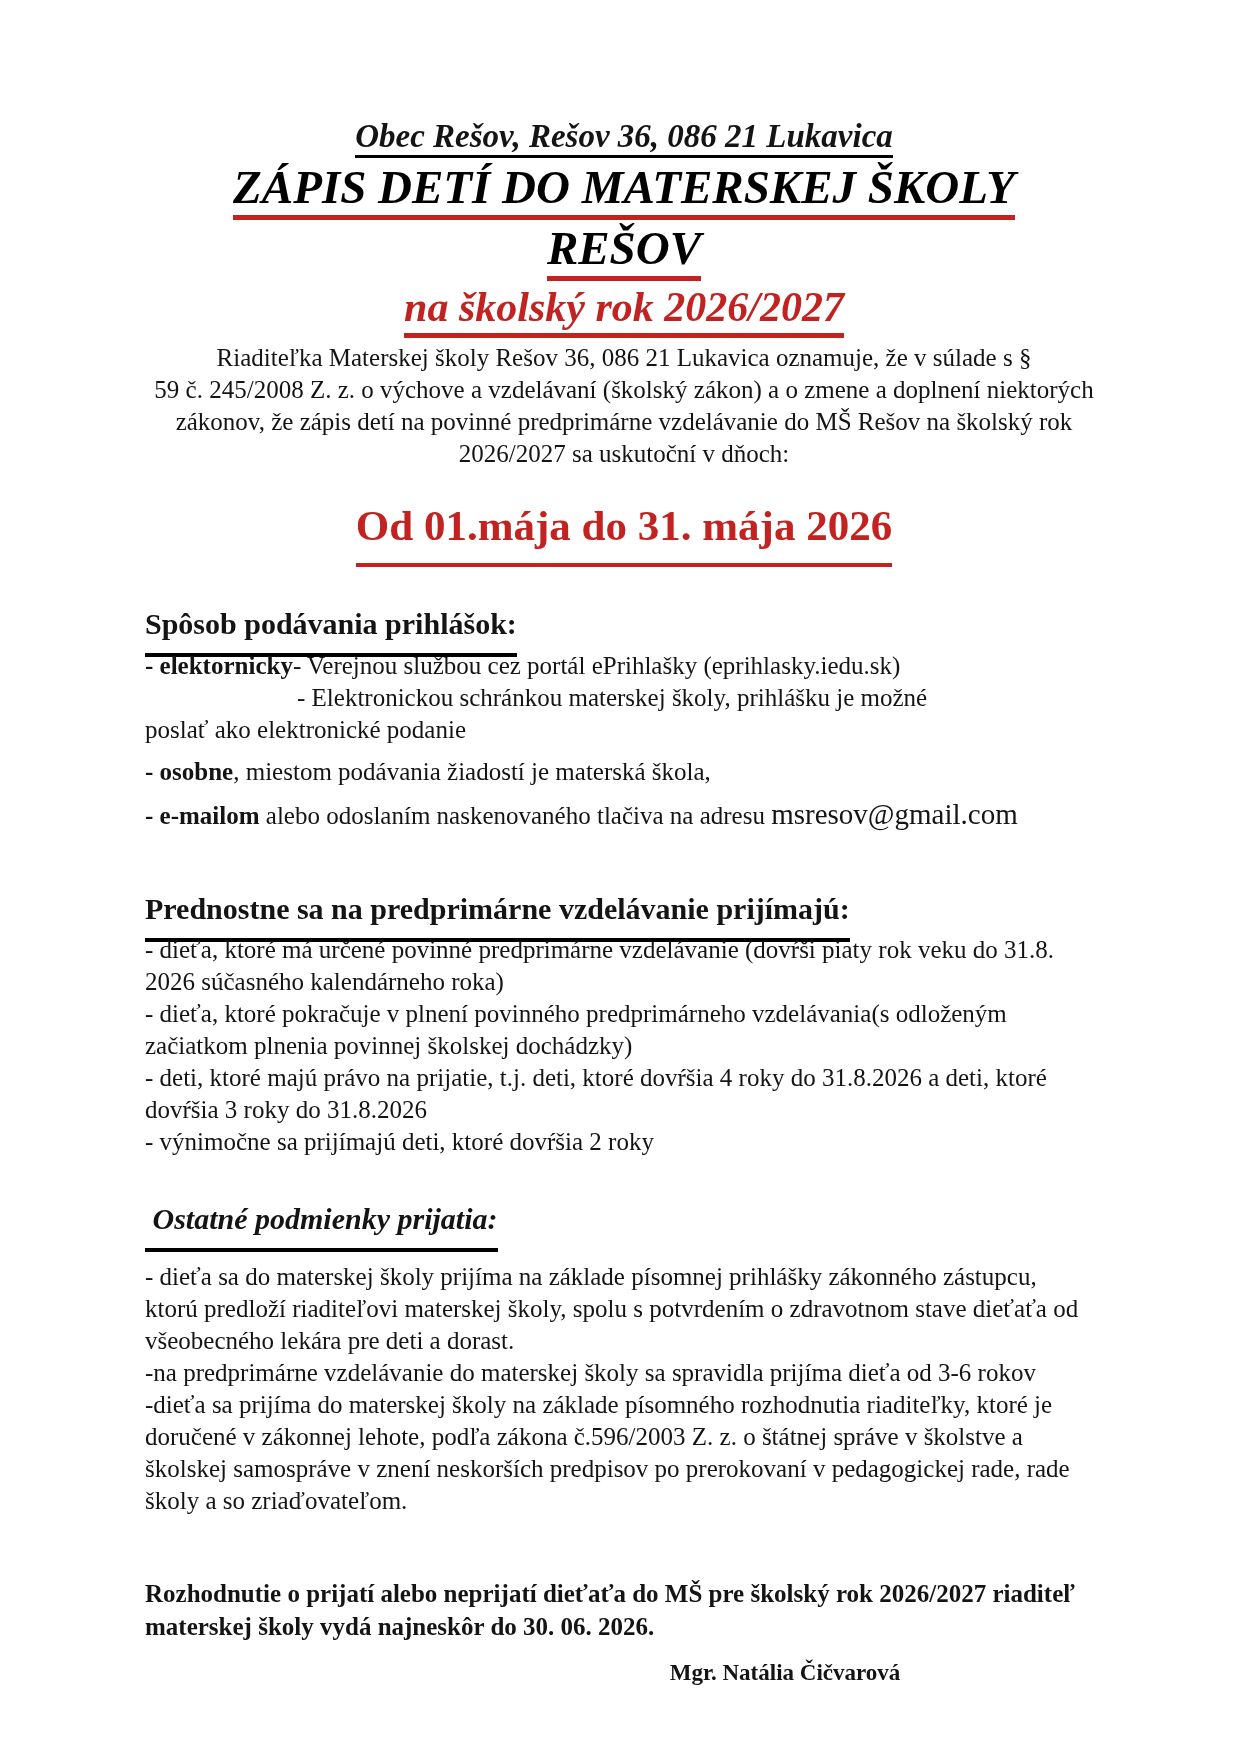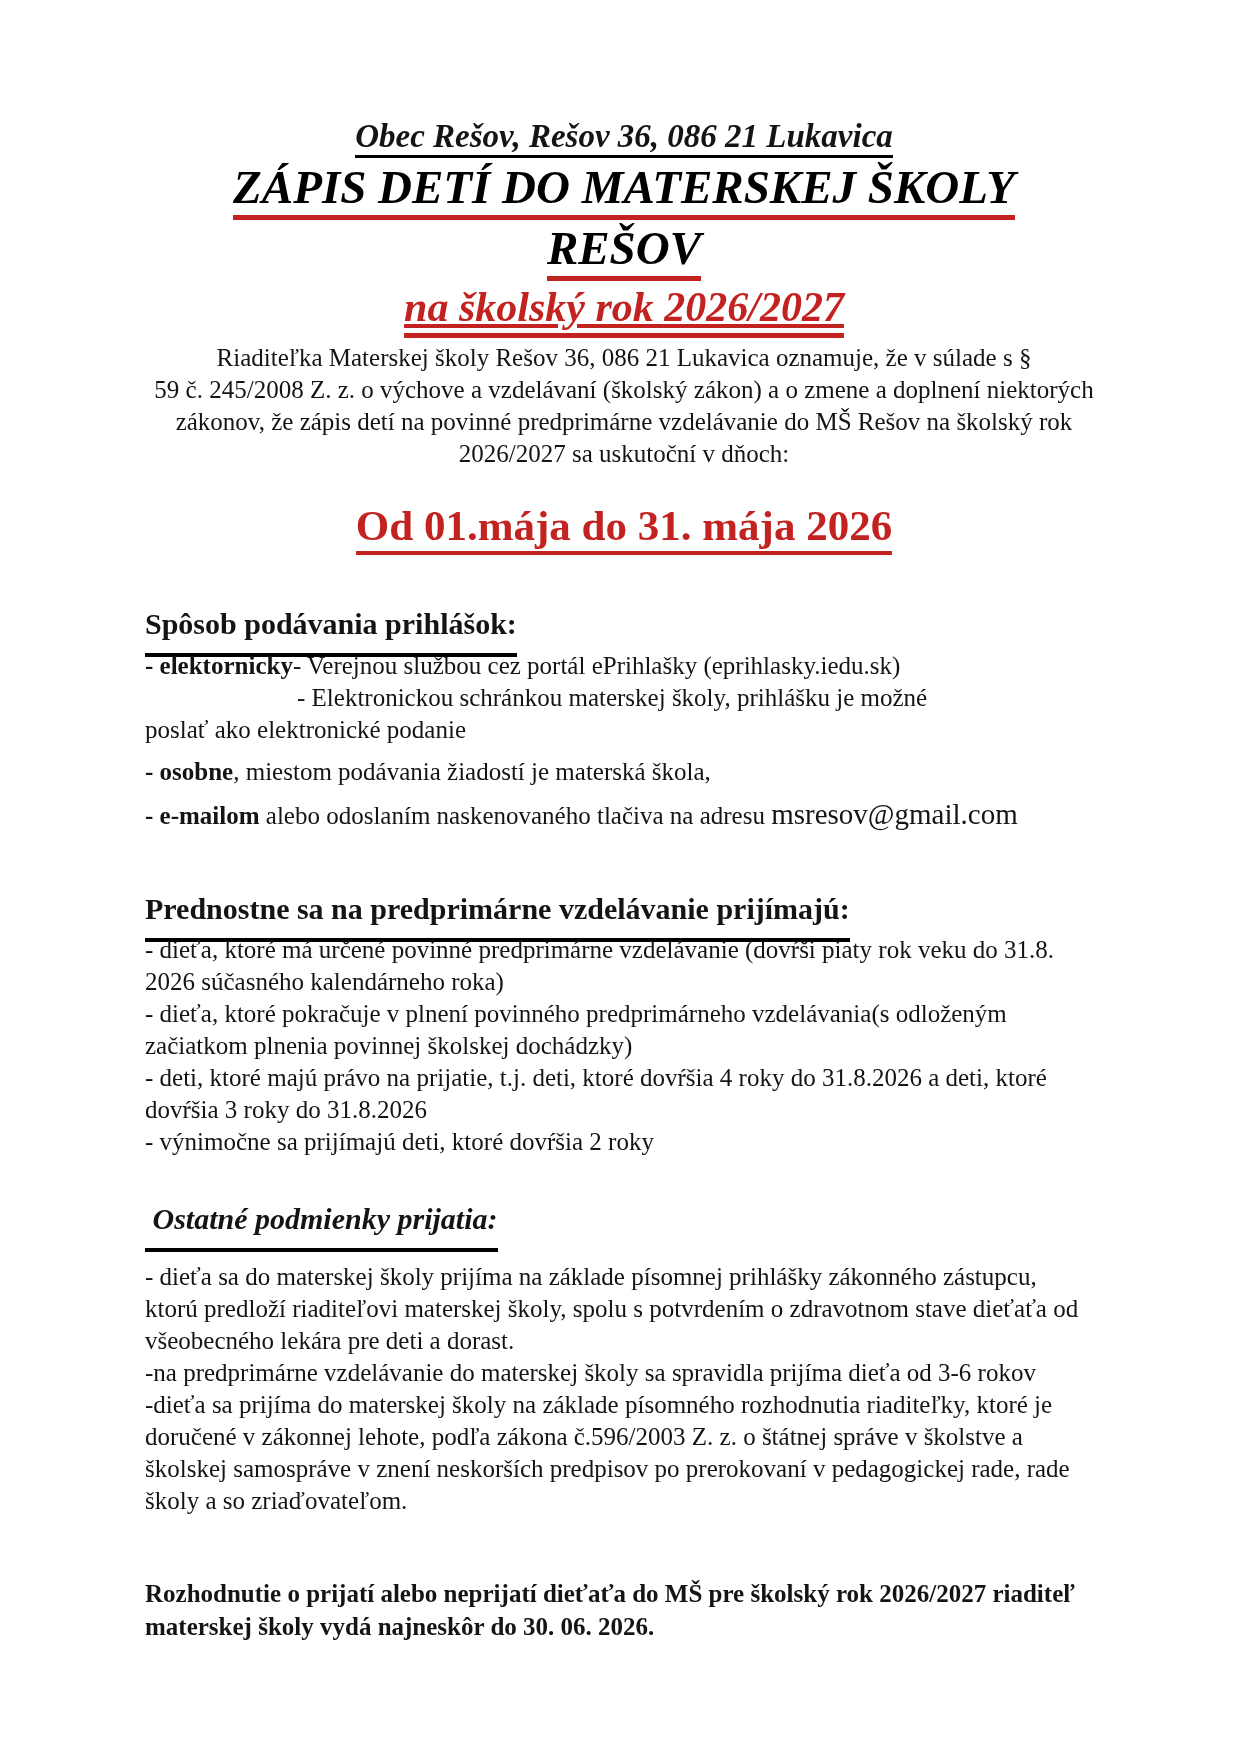--- a/index.html
+++ b/index.html
@@ -11,27 +11,27 @@
     overflow:hidden;
     box-sizing:border-box;
     padding:118px 138px 0 145px;
   }
   .center{text-align:center;}
   
   .address{font-size:33px;font-weight:bold;font-style:italic;line-height:1.1;margin-bottom:8px;}
   .address .u{border-bottom:3px solid #000;padding-bottom:1px;}
   .title-line{font-size:47px;font-weight:bold;font-style:italic;color:#000000;line-height:1.08;margin-bottom:10px;}
   .title-line .u{border-bottom:5px solid #c22320;padding-bottom:2px;}
-  .subtitle{font-size:42px;font-weight:bold;font-style:italic;color:#c22320;line-height:1.1;margin-top:2px;margin-bottom:12px;text-decoration:underline;}
+  .subtitle{font-size:42px;font-weight:bold;font-style:italic;color:#c22320;line-height:1.1;margin-top:2px;margin-bottom:12px;}
   .subtitle .u{border-bottom:5px solid #c22320;padding-bottom:3px;}
   
   .intro{font-size:25px;line-height:32px;white-space:pre-line;}
   
   .date-heading{font-size:43px;font-weight:bold;color:#c22320;line-height:1.1;margin-top:32px;}
-  .date-heading .u{border-bottom:4px solid #c22320;padding-bottom:2px;}
+  .date-heading .u{border-bottom:4px solid #c22320;padding-bottom:14px;}
   
   .sec-head{font-size:30px;font-weight:bold;line-height:1.15;margin-top:60px;margin-bottom:8px;}
   .sec-head .u{border-bottom:4px solid #000;padding-bottom:13px;white-space:pre-wrap;}
   .sec-head.first{margin-top:58px;}
   .sec-head.ostatne{margin-top:44px;margin-bottom:24px;font-style:italic;}
   
   .body-line{font-size:25px;line-height:32px;}
   .body-lines{font-size:25px;line-height:32px;white-space:pre-line;}
   .bold{font-weight:bold;}
   .indent{padding-left:152px;}
@@ -96,13 +96,14 @@
 -na predprimárne vzdelávanie do materskej školy sa spravidla prijíma dieťa  od 3-6 rokov
 -dieťa sa prijíma do materskej školy na základe písomného rozhodnutia riaditeľky, ktoré je
 doručené v zákonnej lehote, podľa zákona č.596/2003 Z. z. o štátnej správe v školstve a
 školskej samospráve v znení neskorších predpisov po prerokovaní v pedagogickej rade, rade
 školy a so zriaďovateľom.</div>
 
 <div class="decision">Rozhodnutie o prijatí alebo neprijatí dieťaťa do MŠ pre  školský rok 2026/2027 riaditeľ
 materskej školy vydá najneskôr do 30. 06. 2026.</div>
 
 <div class="signature">
+  <div class="sig-name">Mgr. Natália Čičvarová</div>
 </div>
 
 </body></html>

